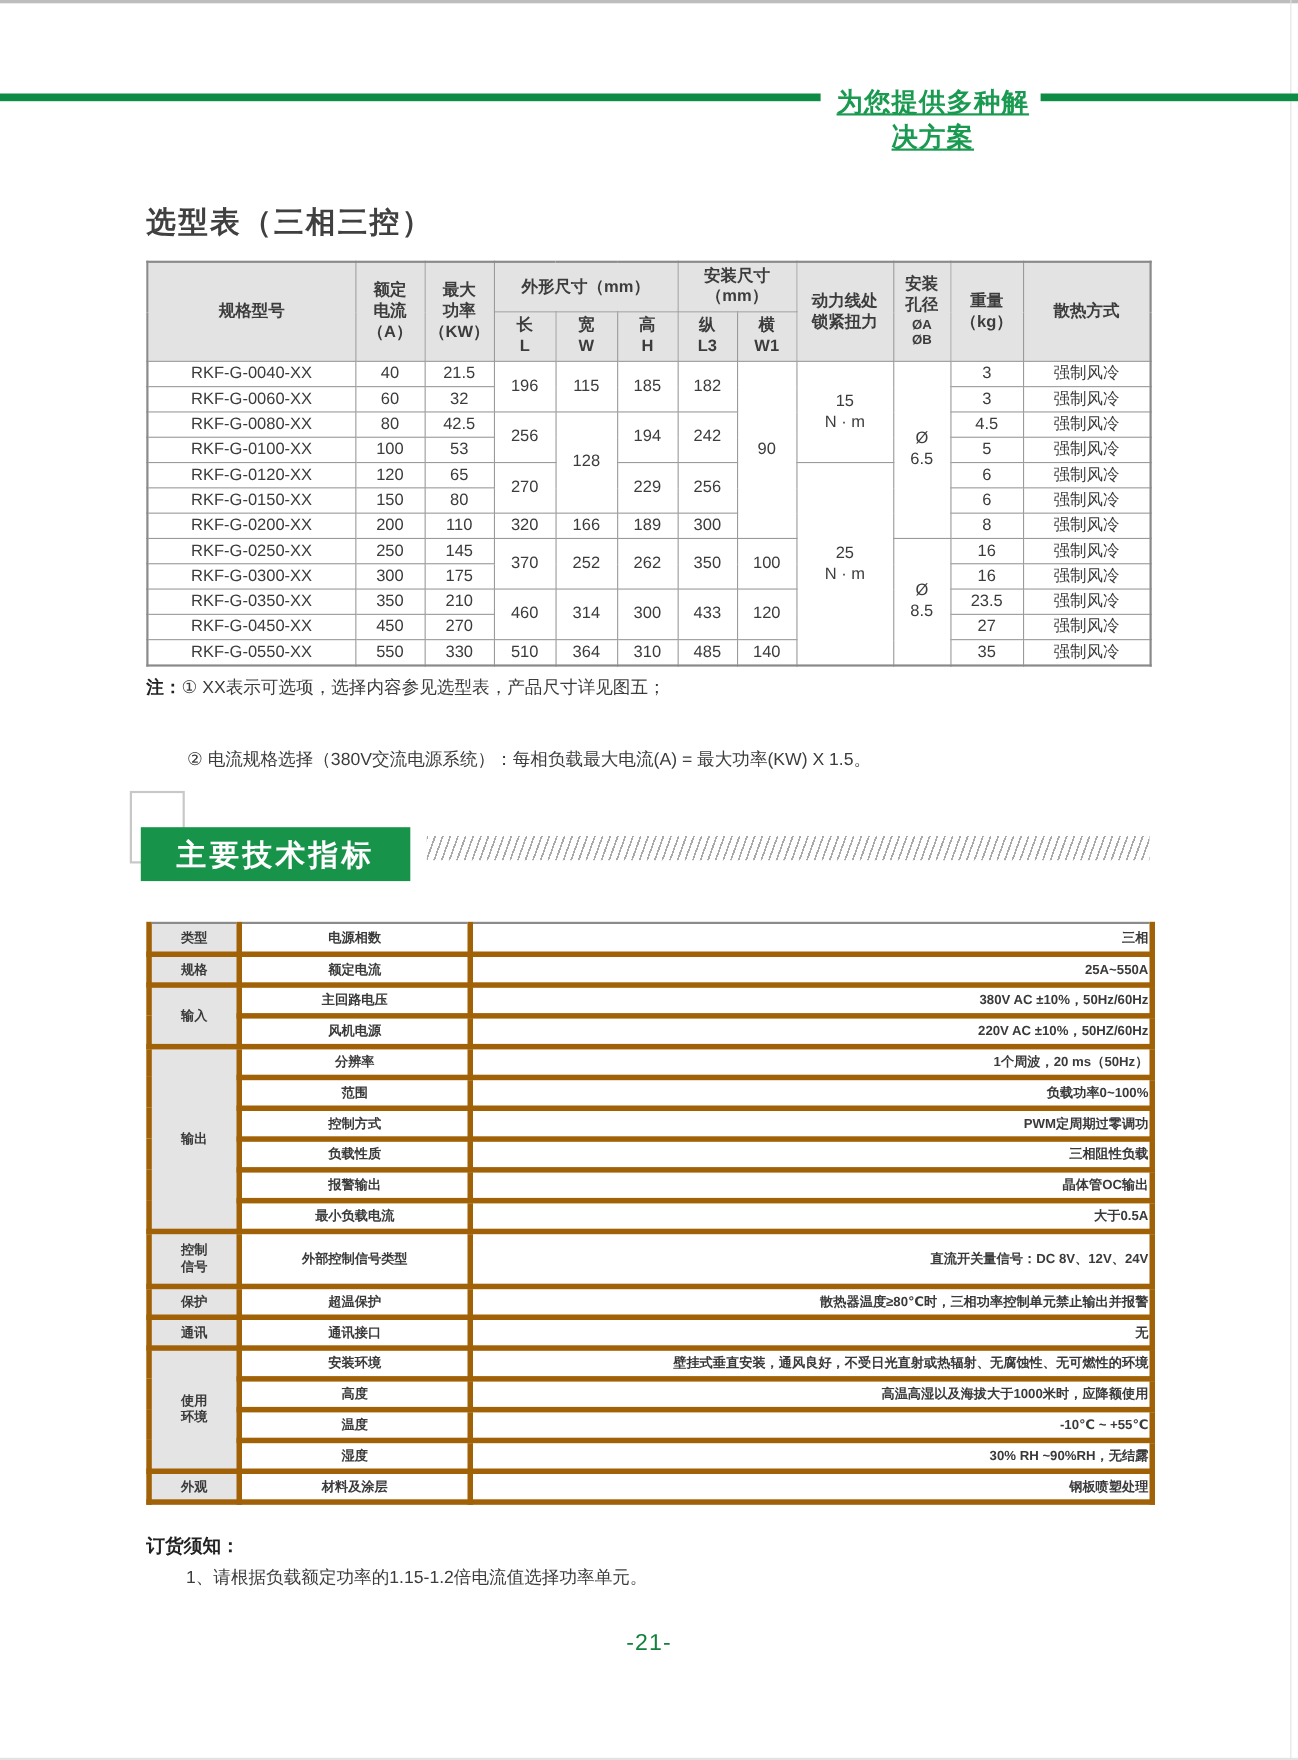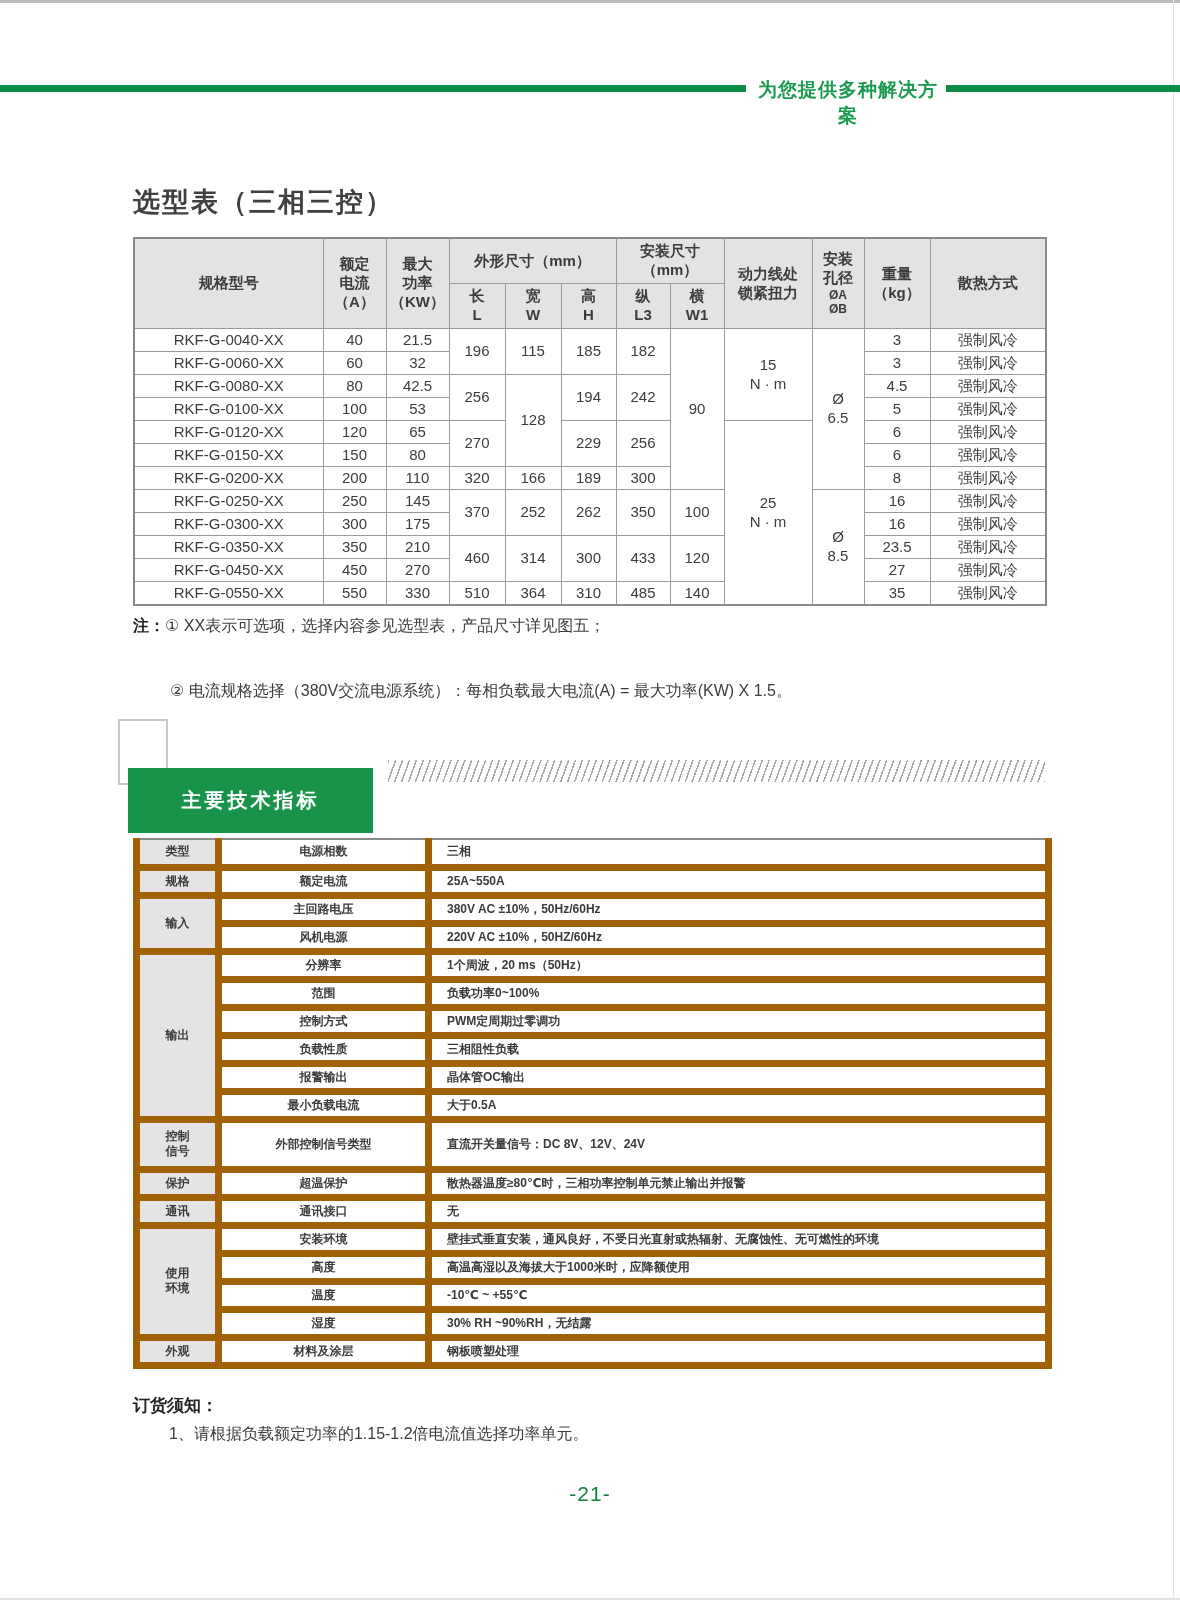--- a/index.html
+++ b/index.html
@@ -6,21 +6,21 @@
   .page{position:relative;width:1180px;height:1600px;background:#ffffff;overflow:hidden;
         font-family:"Liberation Sans","DejaVu Sans",sans-serif;color:#3a3a3a;}
   .top-edge{position:absolute;top:0;left:0;right:0;height:3px;background:#bdbdbd;}
   .right-edge{position:absolute;top:0;right:6px;width:1px;height:1600px;background:#e3e3e3;}
   .bottom-edge{position:absolute;bottom:0;left:0;right:0;height:2px;background:#e3e3e3;}
 
   
   .rule-left{position:absolute;top:85px;left:0;width:746px;height:7px;background:#0e8c45;}
   .rule-right{position:absolute;top:85px;left:946px;right:0;height:7px;background:#0e8c45;}
   .slogan{position:absolute;top:77px;left:752px;width:192px;text-align:center;
-          font-size:19px;font-weight:bold;color:#1a9a50;letter-spacing:1px;}
+          font-size:24px;font-weight:bold;color:#1a9a50;letter-spacing:1px;text-decoration:underline;}
 
   .doc-title{position:absolute;left:133px;top:184px;font-size:27px;font-weight:bold;
              color:#404040;letter-spacing:2px;}
 
   
   table.sel{position:absolute;left:133px;top:237px;width:912px;border-collapse:collapse;
             table-layout:fixed;font-size:15px;color:#3c3c3c;border:2px solid #8a8a8a;}
   .sel th,.sel td{border:1px solid #9a9a9a;text-align:center;vertical-align:middle;
                   white-space:pre-line;padding:0;line-height:1.25;overflow:hidden;}
   .sel thead th{background:#e3e3e3;font-weight:bold;}
@@ -30,33 +30,33 @@
   .hole-sub{display:block;font-size:12px;line-height:1.2;font-weight:bold;}
 
   
   .notes{position:absolute;left:133px;top:612px;font-size:16px;line-height:27px;color:#3c3c3c;}
   .notes .lbl{font-weight:bold;color:#222;}
   .notes .n2{padding-left:37px;margin-top:38px;}
 
   
   .banner-outline{position:absolute;left:118px;top:719px;width:46px;height:62px;
                   border:2px solid #c8c8c8;background:transparent;}
-  .banner-green{position:absolute;left:128px;top:768px;width:245px;height:65px;background:#17934a;
+  .banner-green{position:absolute;left:128px;top:752px;width:245px;height:49px;background:#17934a;
                 color:#ffffff;display:flex;align-items:center;justify-content:center;
-                font-size:20px;font-weight:bold;letter-spacing:3px;}
+                font-size:27px;font-weight:bold;letter-spacing:3px;}
   .hatch{position:absolute;left:388px;top:760px;width:657px;height:22px;
          background:repeating-linear-gradient(110deg,#a9a9a9 0 1.5px,transparent 1.5px 6.5px);}
 
   
   table.spec{position:absolute;left:133px;top:838px;width:912px;border-collapse:collapse;
              table-layout:fixed;font-size:12px;font-weight:bold;color:#3a3a3a;border:2px solid #8b8b8b;}
-  .spec td{border:7px solid #a16207;vertical-align:middle;white-space:pre-line;line-height:1.25;}
+  .spec td{border:5px solid #a16207;vertical-align:middle;white-space:pre-line;line-height:1.25;}
   .spec td.s{background:#e4e4e4;text-align:center;}
   .spec td.p{text-align:center;background:#fff;}
-  .spec td.v{text-align:left;padding-left:15px;background:#fff;}
+  .spec td.v{text-align:right;padding-left:15px;background:#fff;}
   .spec tr{height:28px;}
   .spec tr.tall{height:50px;}
   .spec tr.sec td{border-top:2px solid #8b8b8b;}
 
   .order-title{position:absolute;left:133px;top:1394px;font-size:17px;font-weight:bold;color:#222;}
   .order-item{position:absolute;left:133px;top:1424px;font-size:16px;color:#3c3c3c;margin-left:36px;}
 
   .page-num{position:absolute;left:0;right:0;top:1482px;text-align:center;font-size:21px;
             color:#15803d;letter-spacing:1px;}
 </style>

